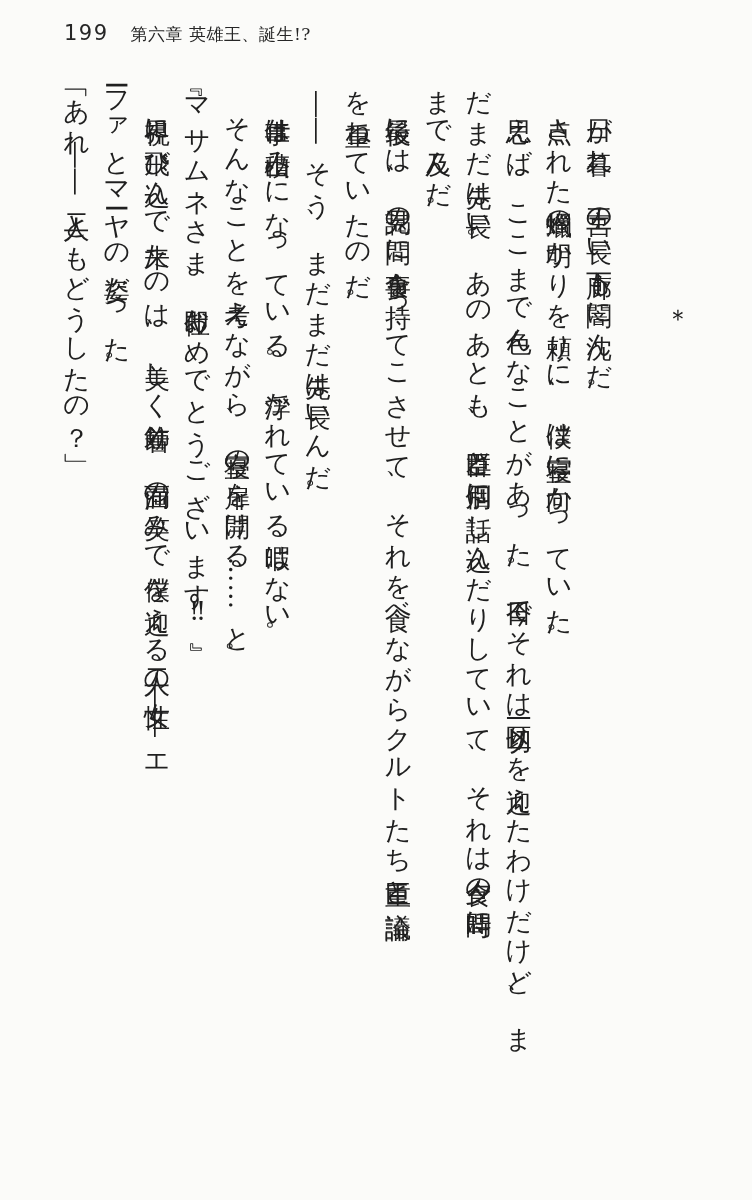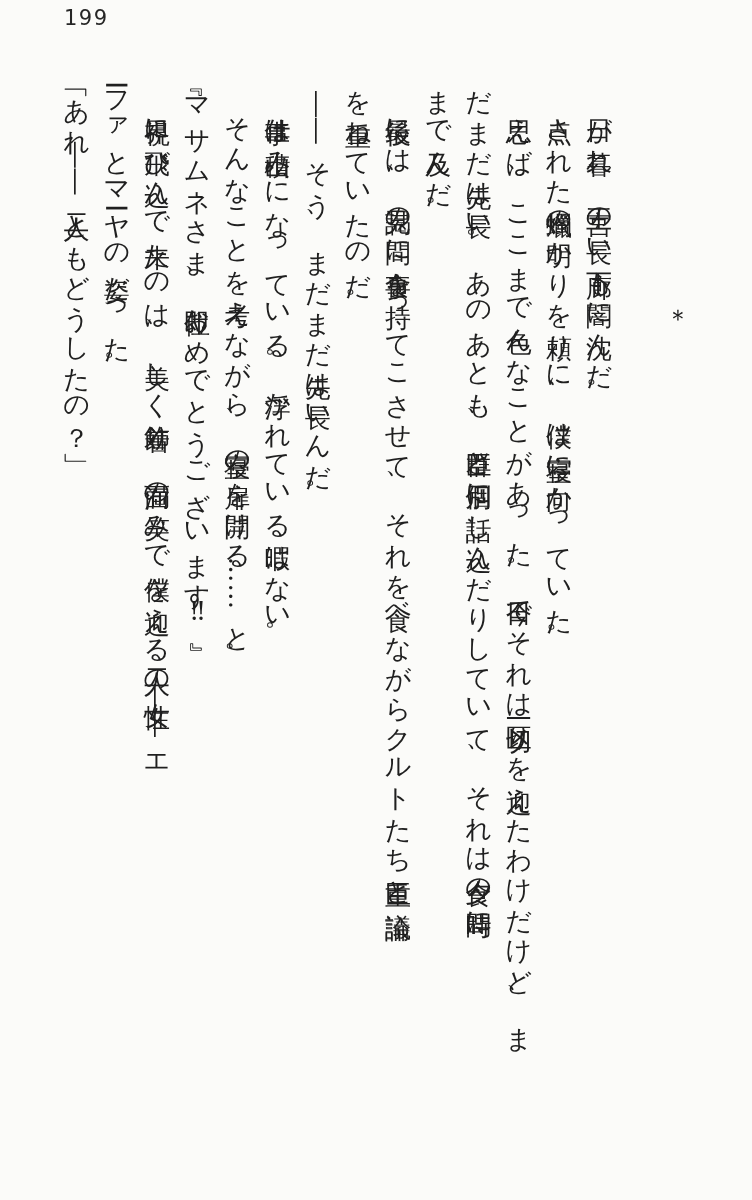--- a/index.html
+++ b/index.html
@@ -10,21 +10,21 @@
     color: #1f1f1f;
     font-family: "DejaVu Serif", "Liberation Serif", serif;
   }
   .page {
     position: absolute;
     inset: 0;
   }
   .running-head {
     position: absolute;
     left: 64px;
-    top: 6px;
+    top: 21px;
     display: flex;
     align-items: baseline;
     gap: 22px;
     white-space: nowrap;
   }
   .page-number {
     font-family: "DejaVu Sans", "Liberation Sans", sans-serif;
     font-size: 21px;
     letter-spacing: 1.5px;
     color: #262626;
@@ -59,20 +59,21 @@
     color: #1a1a1a;
   }
 </style>
 </head>
 <body style="background: rgb(251, 251, 249); color: rgb(31, 31, 31);">
 
 <div class="page">
 
   <div class="running-head">
     <span class="page-number">199</span>
+    <span class="chapter-title">第六章 英雄王、誕生!?</span>
   </div>
 
   <div class="scene-break">＊</div>
 
   <div class="text-area">
       <div class="vcol" style="left: 586.6px; top: 98.8px;">日が暮れ、王宮の長い廊下も闇に沈んだ。</div>
       <div class="vcol" style="left: 546.4px; top: 98.8px;">点された蠟燭の明かりを頼りに、僕は寝室に向かっていた。</div>
       <div class="vcol" style="left: 506.2px; top: 98.8px;">思えば、ここまで色んなことがあった。今日でそれは一区切りを迎えたわけだけど、ま</div>
       <div class="vcol" style="left: 466px; top: 72px;">だまだ先は長い。あのあとも、群臣と個別に話し込んだりしていて、それは夕食の時間に</div>
       <div class="vcol" style="left: 425.8px; top: 72px;">まで及んだ。</div>

